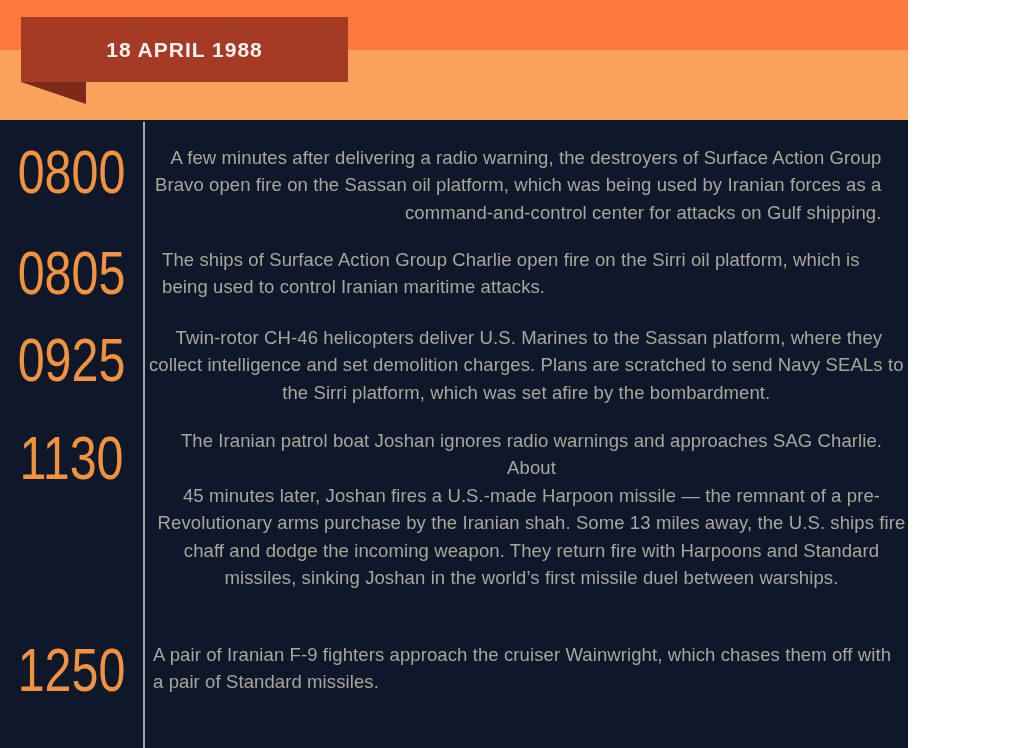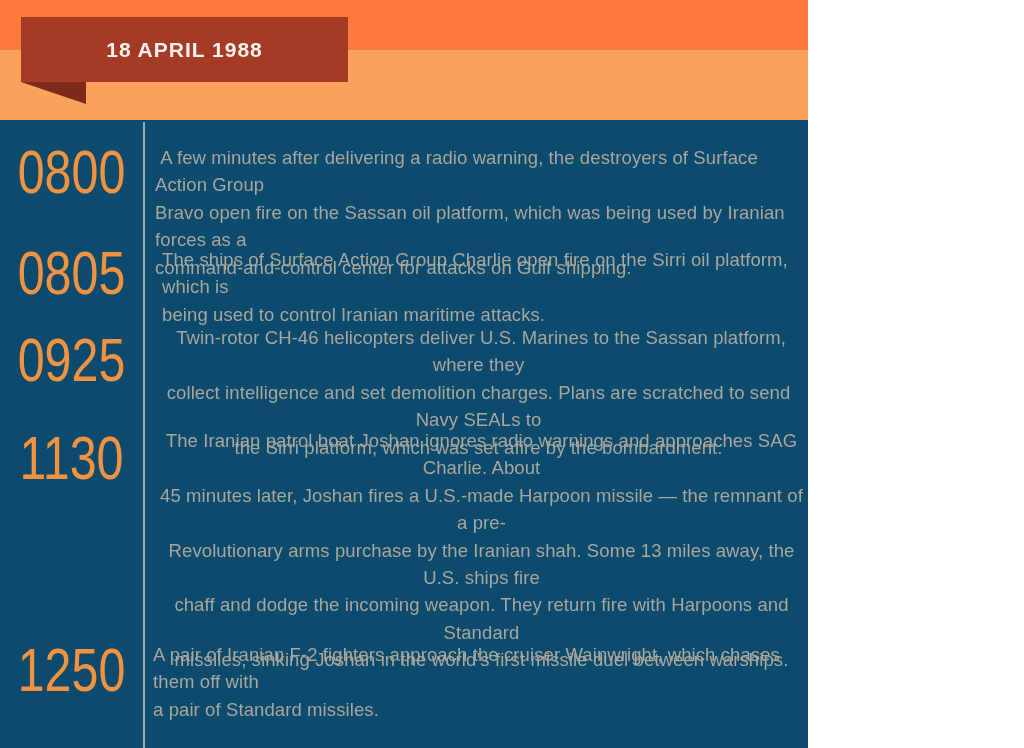--- a/index.html
+++ b/index.html
@@ -1,23 +1,23 @@
 <!DOCTYPE html>
 <html><head>
 <meta charset="utf-8">
 <style>
   * { margin: 0; padding: 0; box-sizing: border-box; }
   html, body { width: 1024px; height: 748px; overflow: hidden; }
   body { font-family: "Liberation Sans", sans-serif; background: #ffffff; }
 
   .page {
     position: relative;
-    width: 808px;
+    width: 908px;
     height: 748px;
-    background: #0c4a6e;
+    background: #0f172a;
     overflow: hidden;
   }
 
   
   .band-top {
     position: absolute; left: 0; top: 0; width: 1024px; height: 50px;
     background: #FB7A3B;
   }
   .band-bottom {
     position: absolute; left: 0; top: 50px; width: 1024px; height: 70px;
@@ -65,21 +65,21 @@
   .t4 { top: 639px; }
 
   .para {
     position: absolute;
     font-size: 18.5px;
     line-height: 27.4px;
     color: #A9A69C;
     white-space: pre-wrap;
     letter-spacing: 0.1px;
   }
-  .p0 { top: 144px; left: 155px; }
+  .p0 { top: 144px; left: 155px; text-align: right; }
   .p1 { top: 246px; left: 162px; }
   .p2 { top: 324px; left: 149px; text-align: center; }
   .p3 { top: 427px; left: 155px; text-align: center; }
   .p4 { top: 641px; left: 153px; }
 </style>
 </head>
 <body>
 
 <div class="page">
 
@@ -117,17 +117,17 @@
     <div class="time t3">1130</div>
     <p class="para p3">The Iranian patrol boat Joshan ignores radio warnings and approaches SAG Charlie. About
 45 minutes later, Joshan fires a U.S.-made Harpoon missile — the remnant of a pre-
 Revolutionary arms purchase by the Iranian shah. Some 13 miles away, the U.S. ships fire
 chaff and dodge the incoming weapon. They return fire with Harpoons and Standard
 missiles, sinking Joshan in the world’s first missile duel between warships.</p>
   </section>
 
   <section class="entry">
     <div class="time t4">1250</div>
-    <p class="para p4">A pair of Iranian F-2 fighters approach the cruiser Wainwright, which chases them off with
+    <p class="para p4">A pair of Iranian F-9 fighters approach the cruiser Wainwright, which chases them off with
 a pair of Standard missiles.</p>
   </section>
 
 </div>
 
 </body></html>

